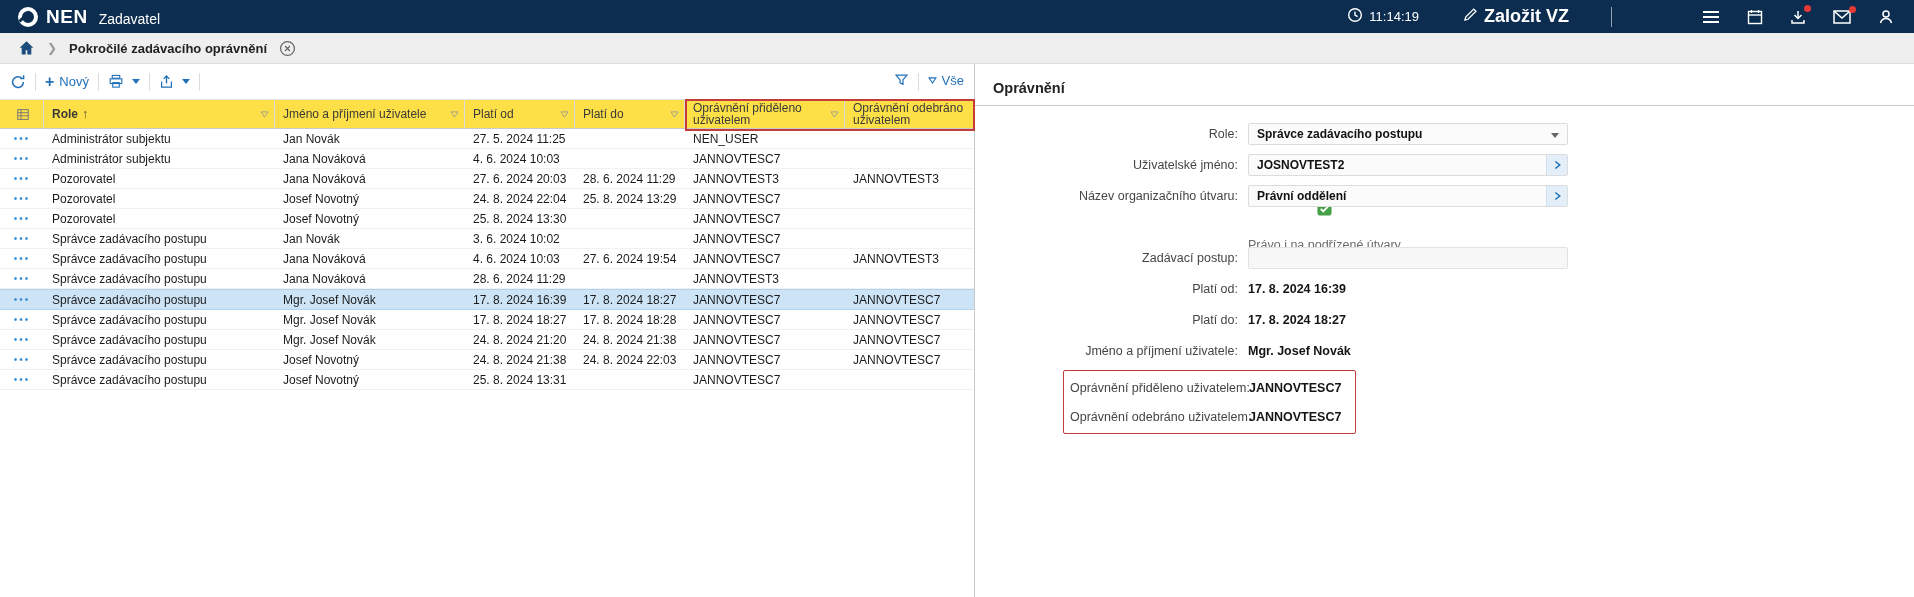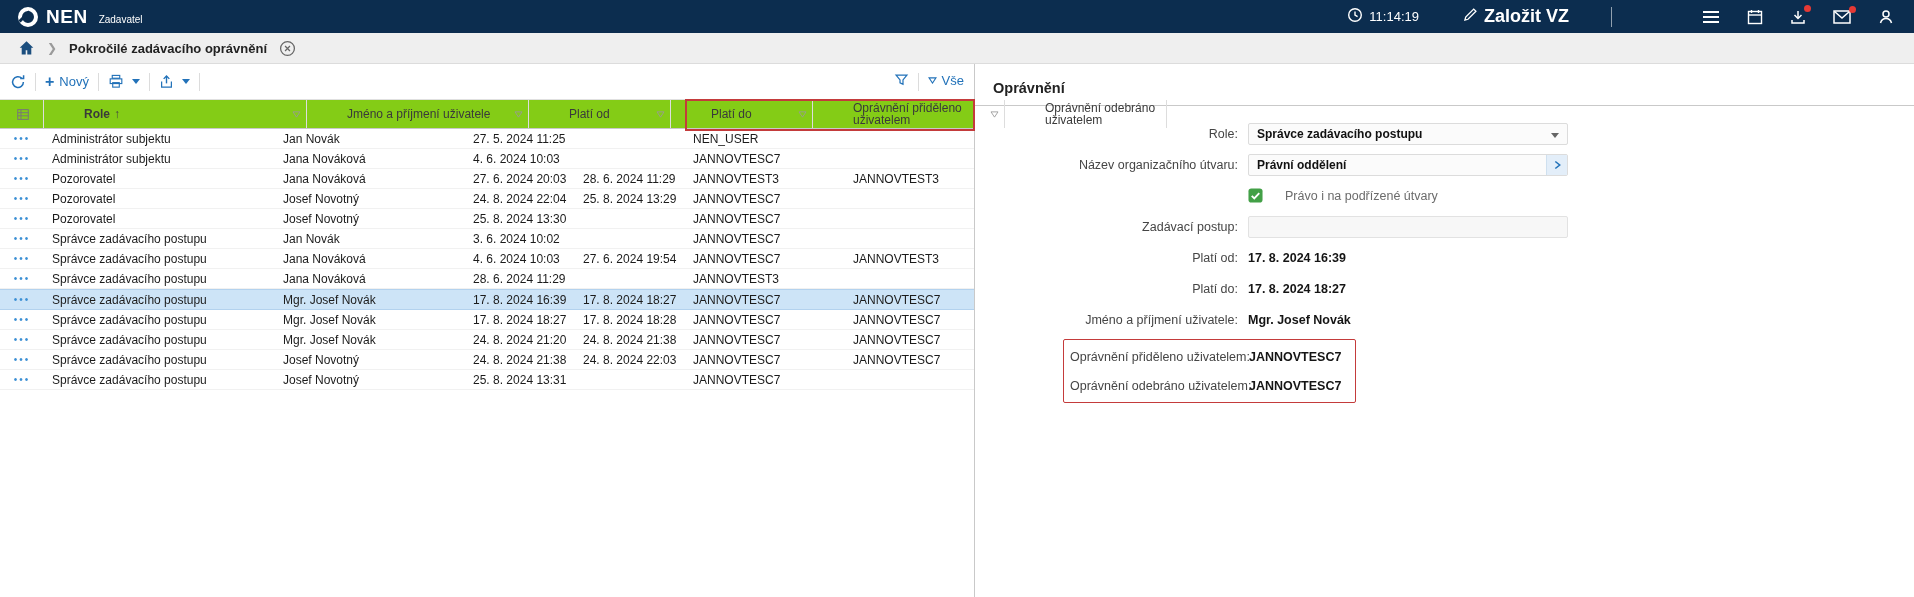--- a/index.html
+++ b/index.html
@@ -6,21 +6,21 @@
   html,body { width:1914px; height:597px; overflow:hidden; }
   body { font-family:"Liberation Sans","DejaVu Sans",sans-serif; background:#fff; color:#1b1b1b; }
   .app { width:1914px; height:597px; position:relative; }
 
   
   .topbar { height:33px; background:#0c2d4f; display:flex; align-items:center; padding:0 16px; color:#fff; }
   .brand { display:flex; align-items:center; }
   .logo { margin-right:6px; display:flex; }
   .brand-text { display:flex; align-items:flex-end; gap:11px; }
   .brand-name { font-size:19px; font-weight:bold; letter-spacing:.5px; line-height:17px; }
-  .brand-sub { font-size:10px; line-height:11px; }
+  .brand-sub { font-size:14px; line-height:11px; }
   .topbar-right { margin-left:auto; display:flex; align-items:center;gap:28px; }
   .time { display:flex; align-items:center; gap:6px; font-size:13px; }
   .create-vz { display:flex; align-items:center; gap:6px; font-weight:bold; font-size:18px; margin-left:16px; cursor:pointer; }
   .tb-sep { width:1px; height:20px; background:rgba(255,255,255,.55); margin-left:14px; }
   .icon-cluster { display:flex; align-items:center; gap:27px; margin-left:62px; padding-right:4px; }
   .tb-icon { position:relative; display:flex; cursor:pointer; }
   .badge { position:absolute; top:-4px; right:-5px; width:7px; height:7px; border-radius:50%; background:#e53935; }
 
   
   .breadcrumb { height:31px; background:#efefef; border-bottom:1px solid #dcdcdc; display:flex; align-items:center; padding:0 18px; gap:12px; }
@@ -35,21 +35,21 @@
 
   
   .toolbar { height:35px; display:flex; align-items:center; padding:0 10px; color:#2272b9; font-size:13px; }
   .tool-btn { display:flex; align-items:center; gap:5px; cursor:pointer; color:#2272b9; }
   .tool-sep { width:1px; height:18px; background:#dcdcdc; margin:0 9px; }
   .plus-glyph { font-size:16px; font-weight:bold; line-height:14px; }
   .caret-down { width:0; height:0; border-left:4px solid transparent; border-right:4px solid transparent; border-top:5px solid #2272b9; margin-left:3px; }
   .toolbar-right { margin-left:auto; display:flex; align-items:flex-start; }
 
   
-  .grid-header { position:relative; display:flex; height:30px; background:#84cc16; border-top:1px solid #e0e0e0; border-bottom:1px solid #c9c9c9; font-size:12px; color:#3a3a3a;gap:32px; }
+  .grid-header { position:relative; display:flex; height:30px; background:#fde047; border-top:1px solid #e0e0e0; border-bottom:1px solid #c9c9c9; font-size:12px; color:#3a3a3a; }
   .th { display:flex; align-items:center; padding:0 5px 0 8px; border-right:1px solid #ddd; overflow:hidden; }
   .th:last-of-type { border-right:none; }
   .th-inner { display:flex; align-items:center; width:100%; gap:4px; }
   .th-label { line-height:12px; }
   .th-label.nowrap { white-space:nowrap; }
   .th.bold .th-label { font-weight:bold; }
   .sort { font-weight:bold; color:#444; }
   .flt { margin-left:auto; display:flex; flex:none; }
   .c0 { width:44px; flex:none; justify-content:center; }
   .c1 { width:231px; flex:none; }
@@ -67,21 +67,21 @@
 
   
   .detail-title { font-size:14.5px; font-weight:bold; color:#222; padding:16px 0 9px 18px; border-bottom:1px solid #c9c9c9; }
   .form { padding:12px 0 0 8px; }
   .frow { display:flex; align-items:center; height:31px; }
   .flabel { width:255px; flex:none; text-align:right; margin-right:10px; font-size:12.5px; color:#454545; white-space:nowrap; }
   .field { position:relative; width:320px; height:22px; background:#fbfbfb; border:1px solid #dcdcdc; border-radius:2px; display:flex; align-items:center; padding:0 24px 0 8px; font-size:12px; font-weight:bold; color:#111; }
   .combo-caret { position:absolute; right:8px; top:9px; width:0; height:0; border-left:4px solid transparent; border-right:4px solid transparent; border-top:5px solid #666; }
   .lookup-btn { position:absolute; right:0; top:0; width:21px; height:20px; background:#e3eef9; border-left:1px solid #cfe0ef; display:flex; align-items:center; justify-content:center; cursor:pointer; }
   .field.empty { background:#f7f7f7; border:1px solid #e2e2e2; }
-  .fcheck { display:flex; align-items:center; gap:22px; margin-left:265px; color:#6b6b6b; font-size:12.5px; cursor:pointer; }
+  .fcheck { display:flex; align-items:center; gap:22px; margin-left:265px; color:#6b6b6b; font-size:12.5px; cursor:pointer;flex-direction:column; }
   .ftext { font-size:12.5px; font-weight:bold; color:#151515; white-space:nowrap; }
   .red-box { border:1.5px solid #c43b3b; border-radius:2px; margin-left:80px; margin-top:4px; padding:2px 14px 2px 6px; width:fit-content; }
   .red-box .flabel { width:169px; }
   .red-box .frow { height:29px; }
 </style>
 </head>
 <body>
 
 <div class="app">
 
@@ -446,20 +446,31 @@
       <div class="form">
 
         <div class="frow">
           <div class="flabel">Role:</div>
           <div class="field">
             <span>Správce zadávacího postupu</span>
             <span class="combo-caret"></span>
           </div>
         </div>
 
+        <div class="frow">
+          <div class="flabel">Uživatelské jméno:</div>
+          <div class="field">
+            <span>JOSNOVTEST2</span>
+            <span class="lookup-btn">
+              <svg width="7" height="10" viewBox="0 0 8 10">
+                  <path d="M1.5 1l5 4-5 4" fill="none" stroke="#2272b9" stroke-width="1.8"></path>
+                </svg>
+            </span>
+          </div>
+        </div>
 
         <div class="frow">
           <div class="flabel">Název organizačního útvaru:</div>
           <div class="field">
             <span>Právní oddělení</span>
             <span class="lookup-btn">
               <svg width="7" height="10" viewBox="0 0 8 10">
                   <path d="M1.5 1l5 4-5 4" fill="none" stroke="#2272b9" stroke-width="1.8"></path>
                 </svg>
             </span>

